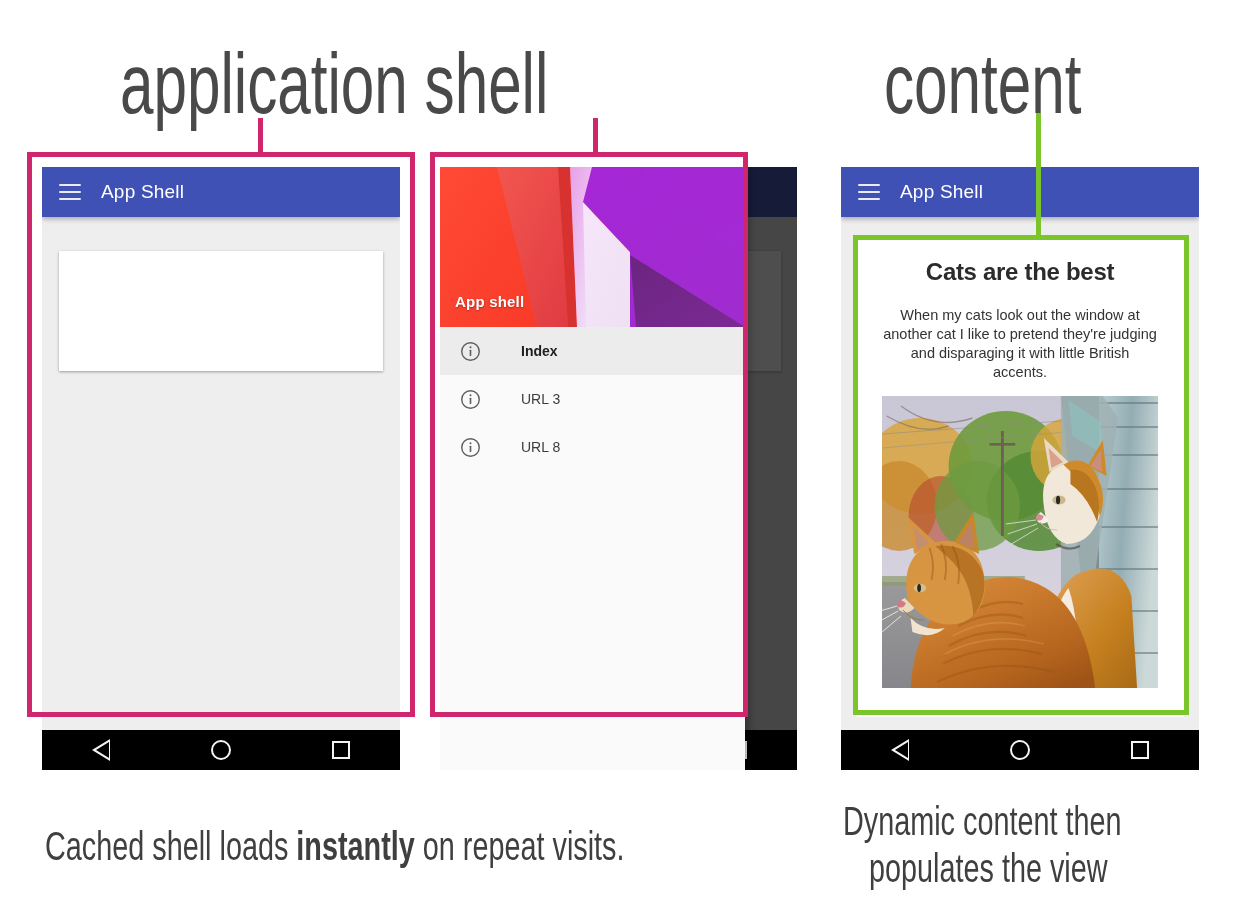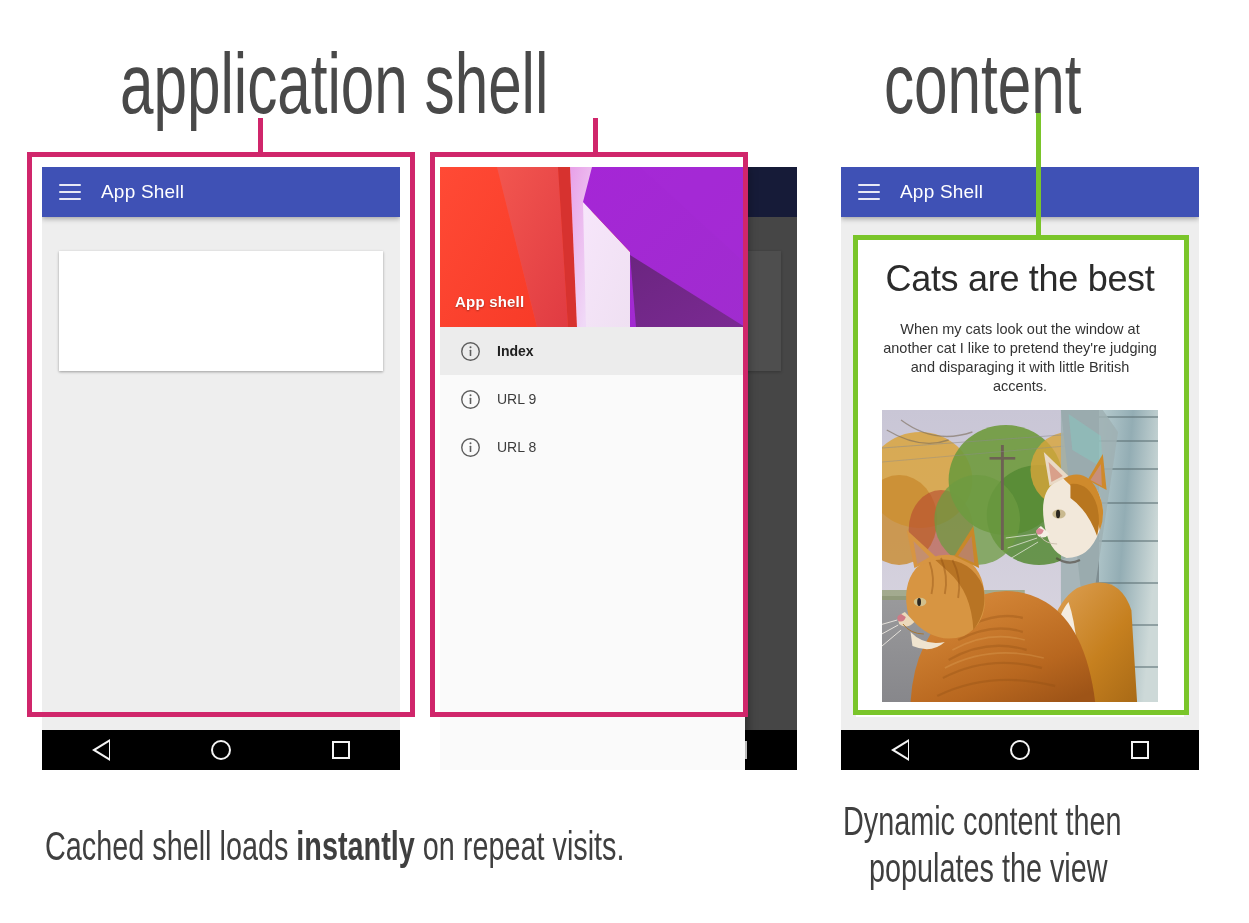--- a/index.html
+++ b/index.html
@@ -94,26 +94,26 @@
     font-family:"Liberation Sans", sans-serif;
   }
   .drawer-list{position:absolute;left:0;right:0;top:160px;bottom:0;background:#fafafa;}
   .drawer-item{
     position:relative;height:48px;display:flex;align-items:center;
     font-size:14px;color:#3c3c3c;font-family:"Liberation Sans", sans-serif;
   }
   .drawer-item.active{background:#ececec;font-weight:bold;color:#202020;}
   .di-icon{width:21px;height:21px;margin-left:20px;flex:0 0 auto;position:relative;}
   .di-icon svg{display:block;}
-  .di-label{margin-left:16px;}
+  .di-label{margin-left:40px;}
 
   
   .article{position:absolute;background:#ffffff;overflow:hidden;}
   .art-title{
-    margin:0;padding:0;color:#2b2b2b;font-size:36px;font-weight:normal;
+    margin:0;padding:0;color:#2b2b2b;font-size:24px;font-weight:bold;
     letter-spacing:-.3px;font-family:"Liberation Sans", sans-serif;
   }
   .art-body{
     margin:0;padding:0;color:#333333;font-size:14.5px;line-height:19px;
     font-family:"Liberation Sans", sans-serif;
   }
   .art-photo{position:relative;overflow:hidden;background:#888;}
   .art-photo svg{display:block;width:100%;height:100%;}
 
   
@@ -229,21 +229,21 @@
           </div>
 
           <div class="drawer-item">
             <span class="di-icon">
               <svg width="21" height="21" viewBox="0 0 24 24">
                 <circle cx="12" cy="12" r="10" fill="none" stroke="#5d5d5d" stroke-width="1.6"></circle>
                 <circle cx="12" cy="7.2" r="1.15" fill="#5d5d5d"></circle>
                 <rect x="11.1" y="10" width="1.8" height="7.2" rx=".6" fill="#5d5d5d"></rect>
               </svg>
             </span>
-            <span class="di-label">URL 9</span>
+            <span class="di-label">URL 3</span>
           </div>
 
           <div class="drawer-item">
             <span class="di-icon">
               <svg width="21" height="21" viewBox="0 0 24 24">
                 <circle cx="12" cy="12" r="10" fill="none" stroke="#5d5d5d" stroke-width="1.6"></circle>
                 <circle cx="12" cy="7.2" r="1.15" fill="#5d5d5d"></circle>
                 <rect x="11.1" y="10" width="1.8" height="7.2" rx=".6" fill="#5d5d5d"></rect>
               </svg>
             </span>

